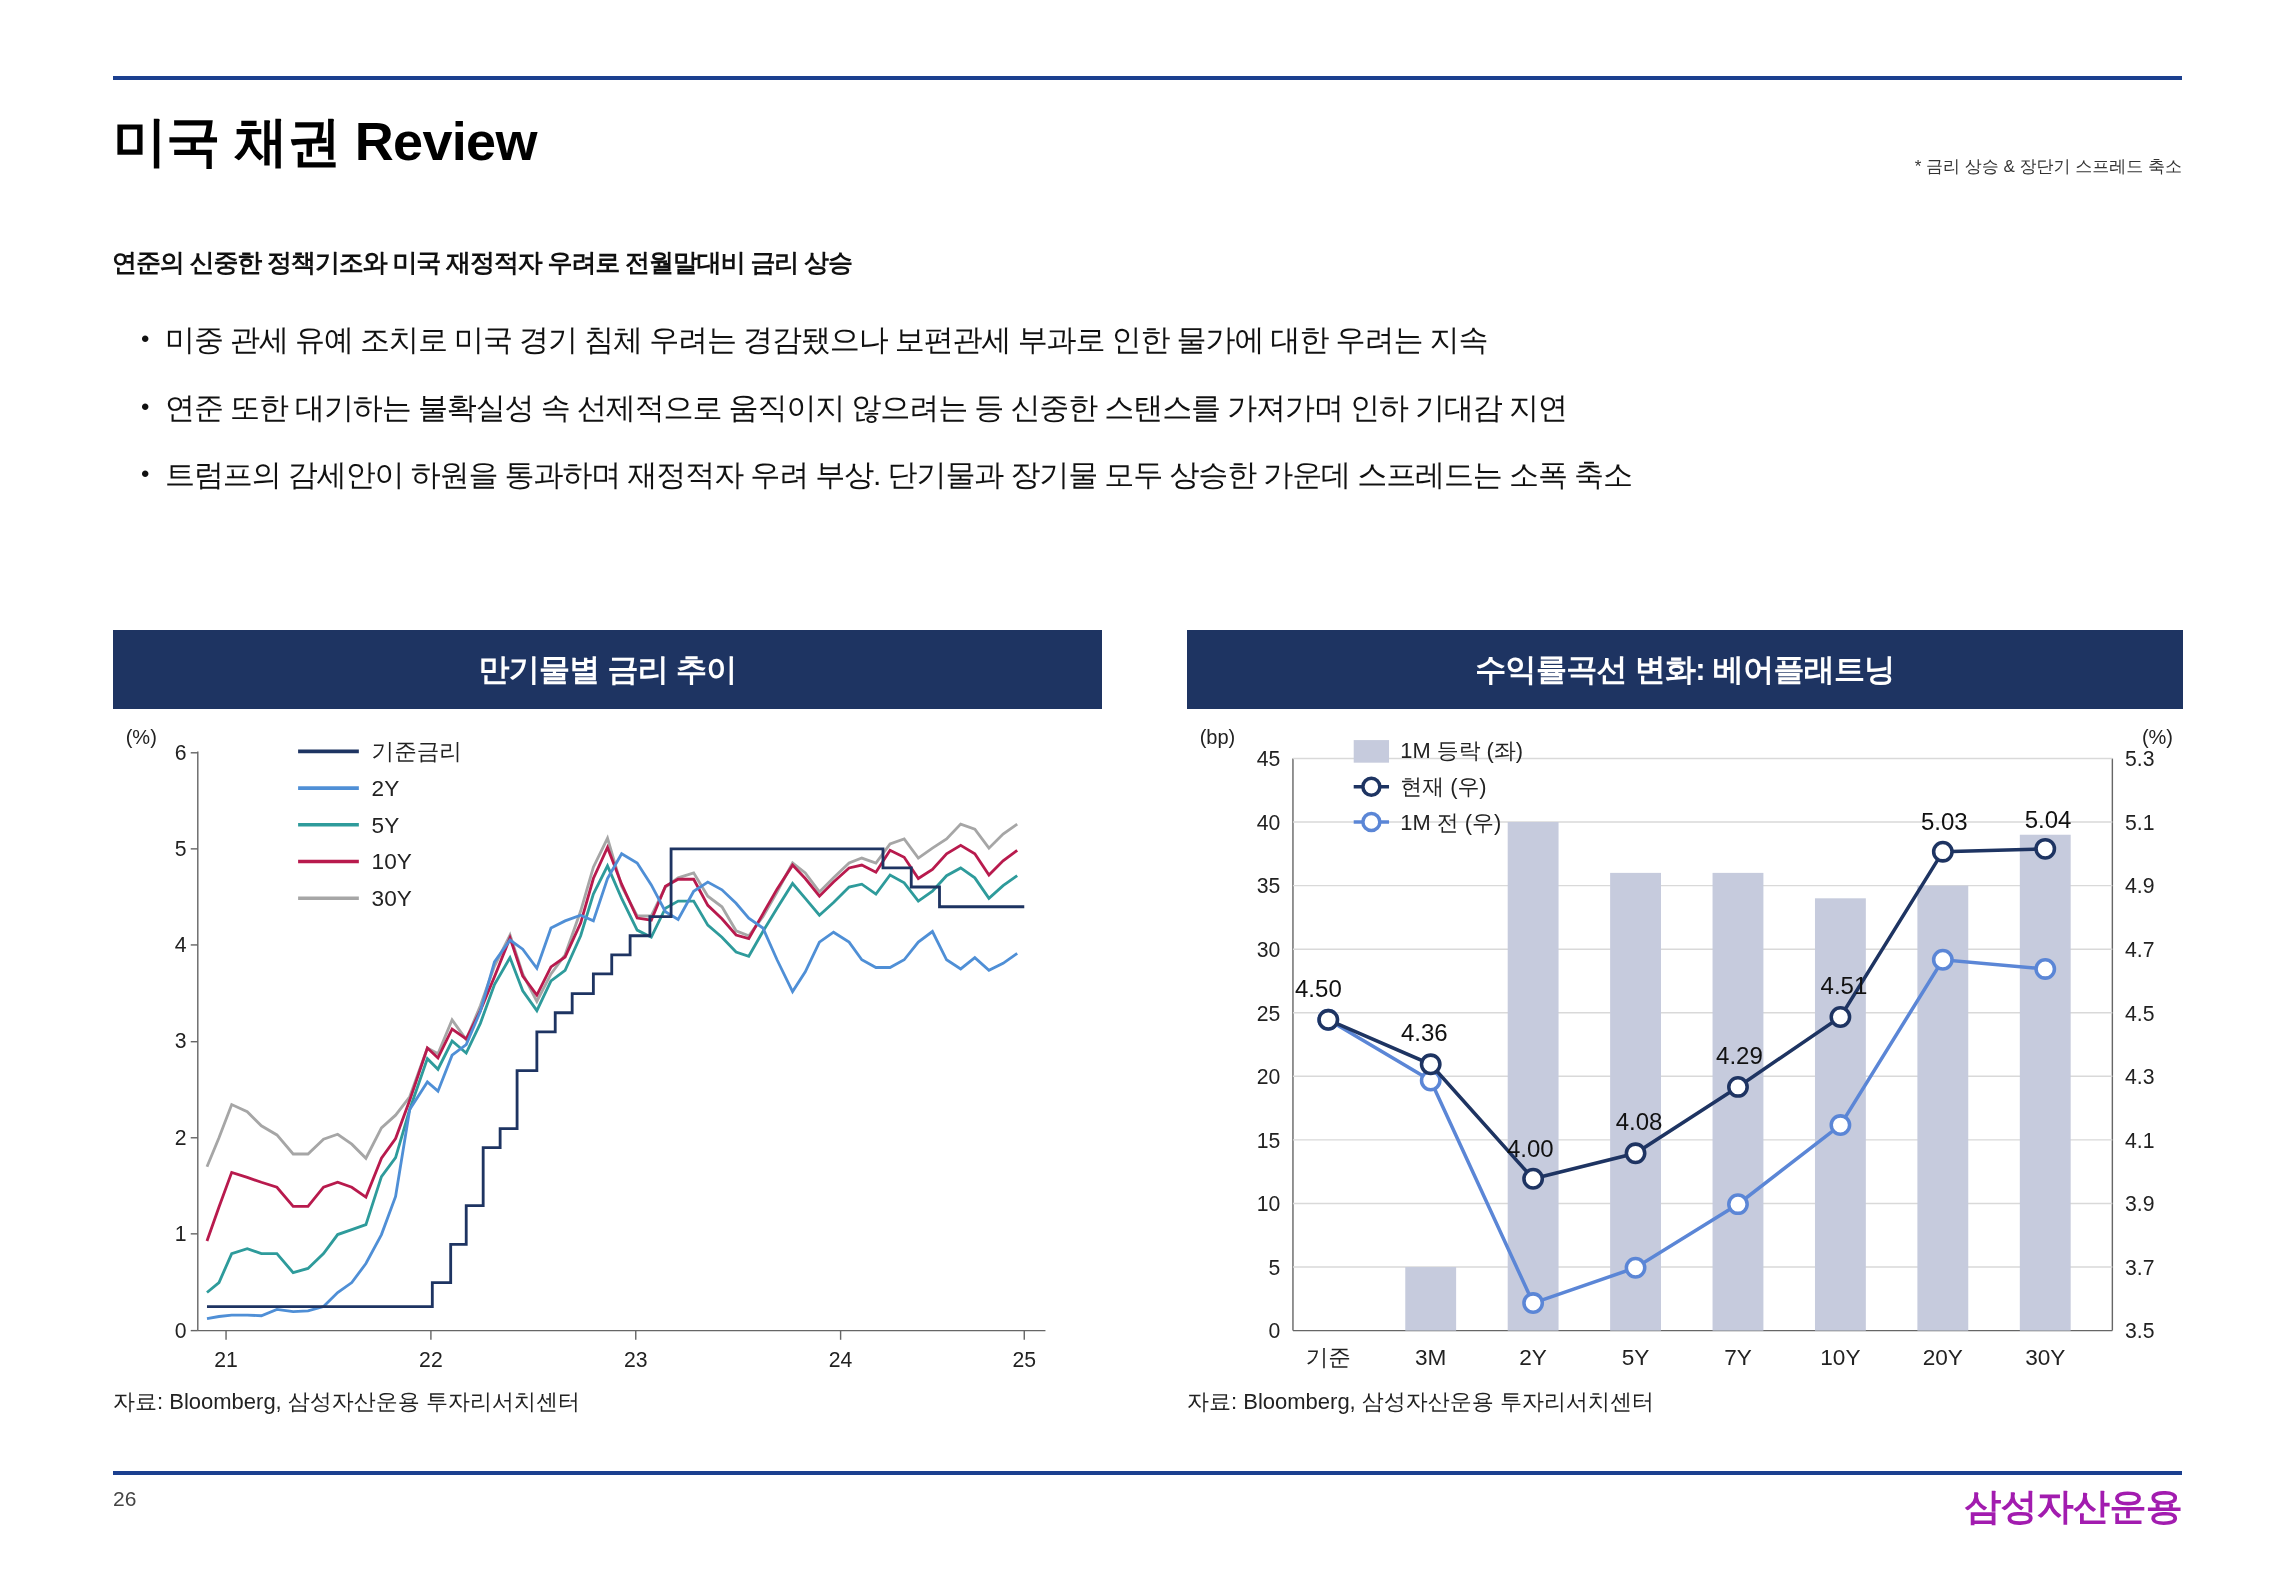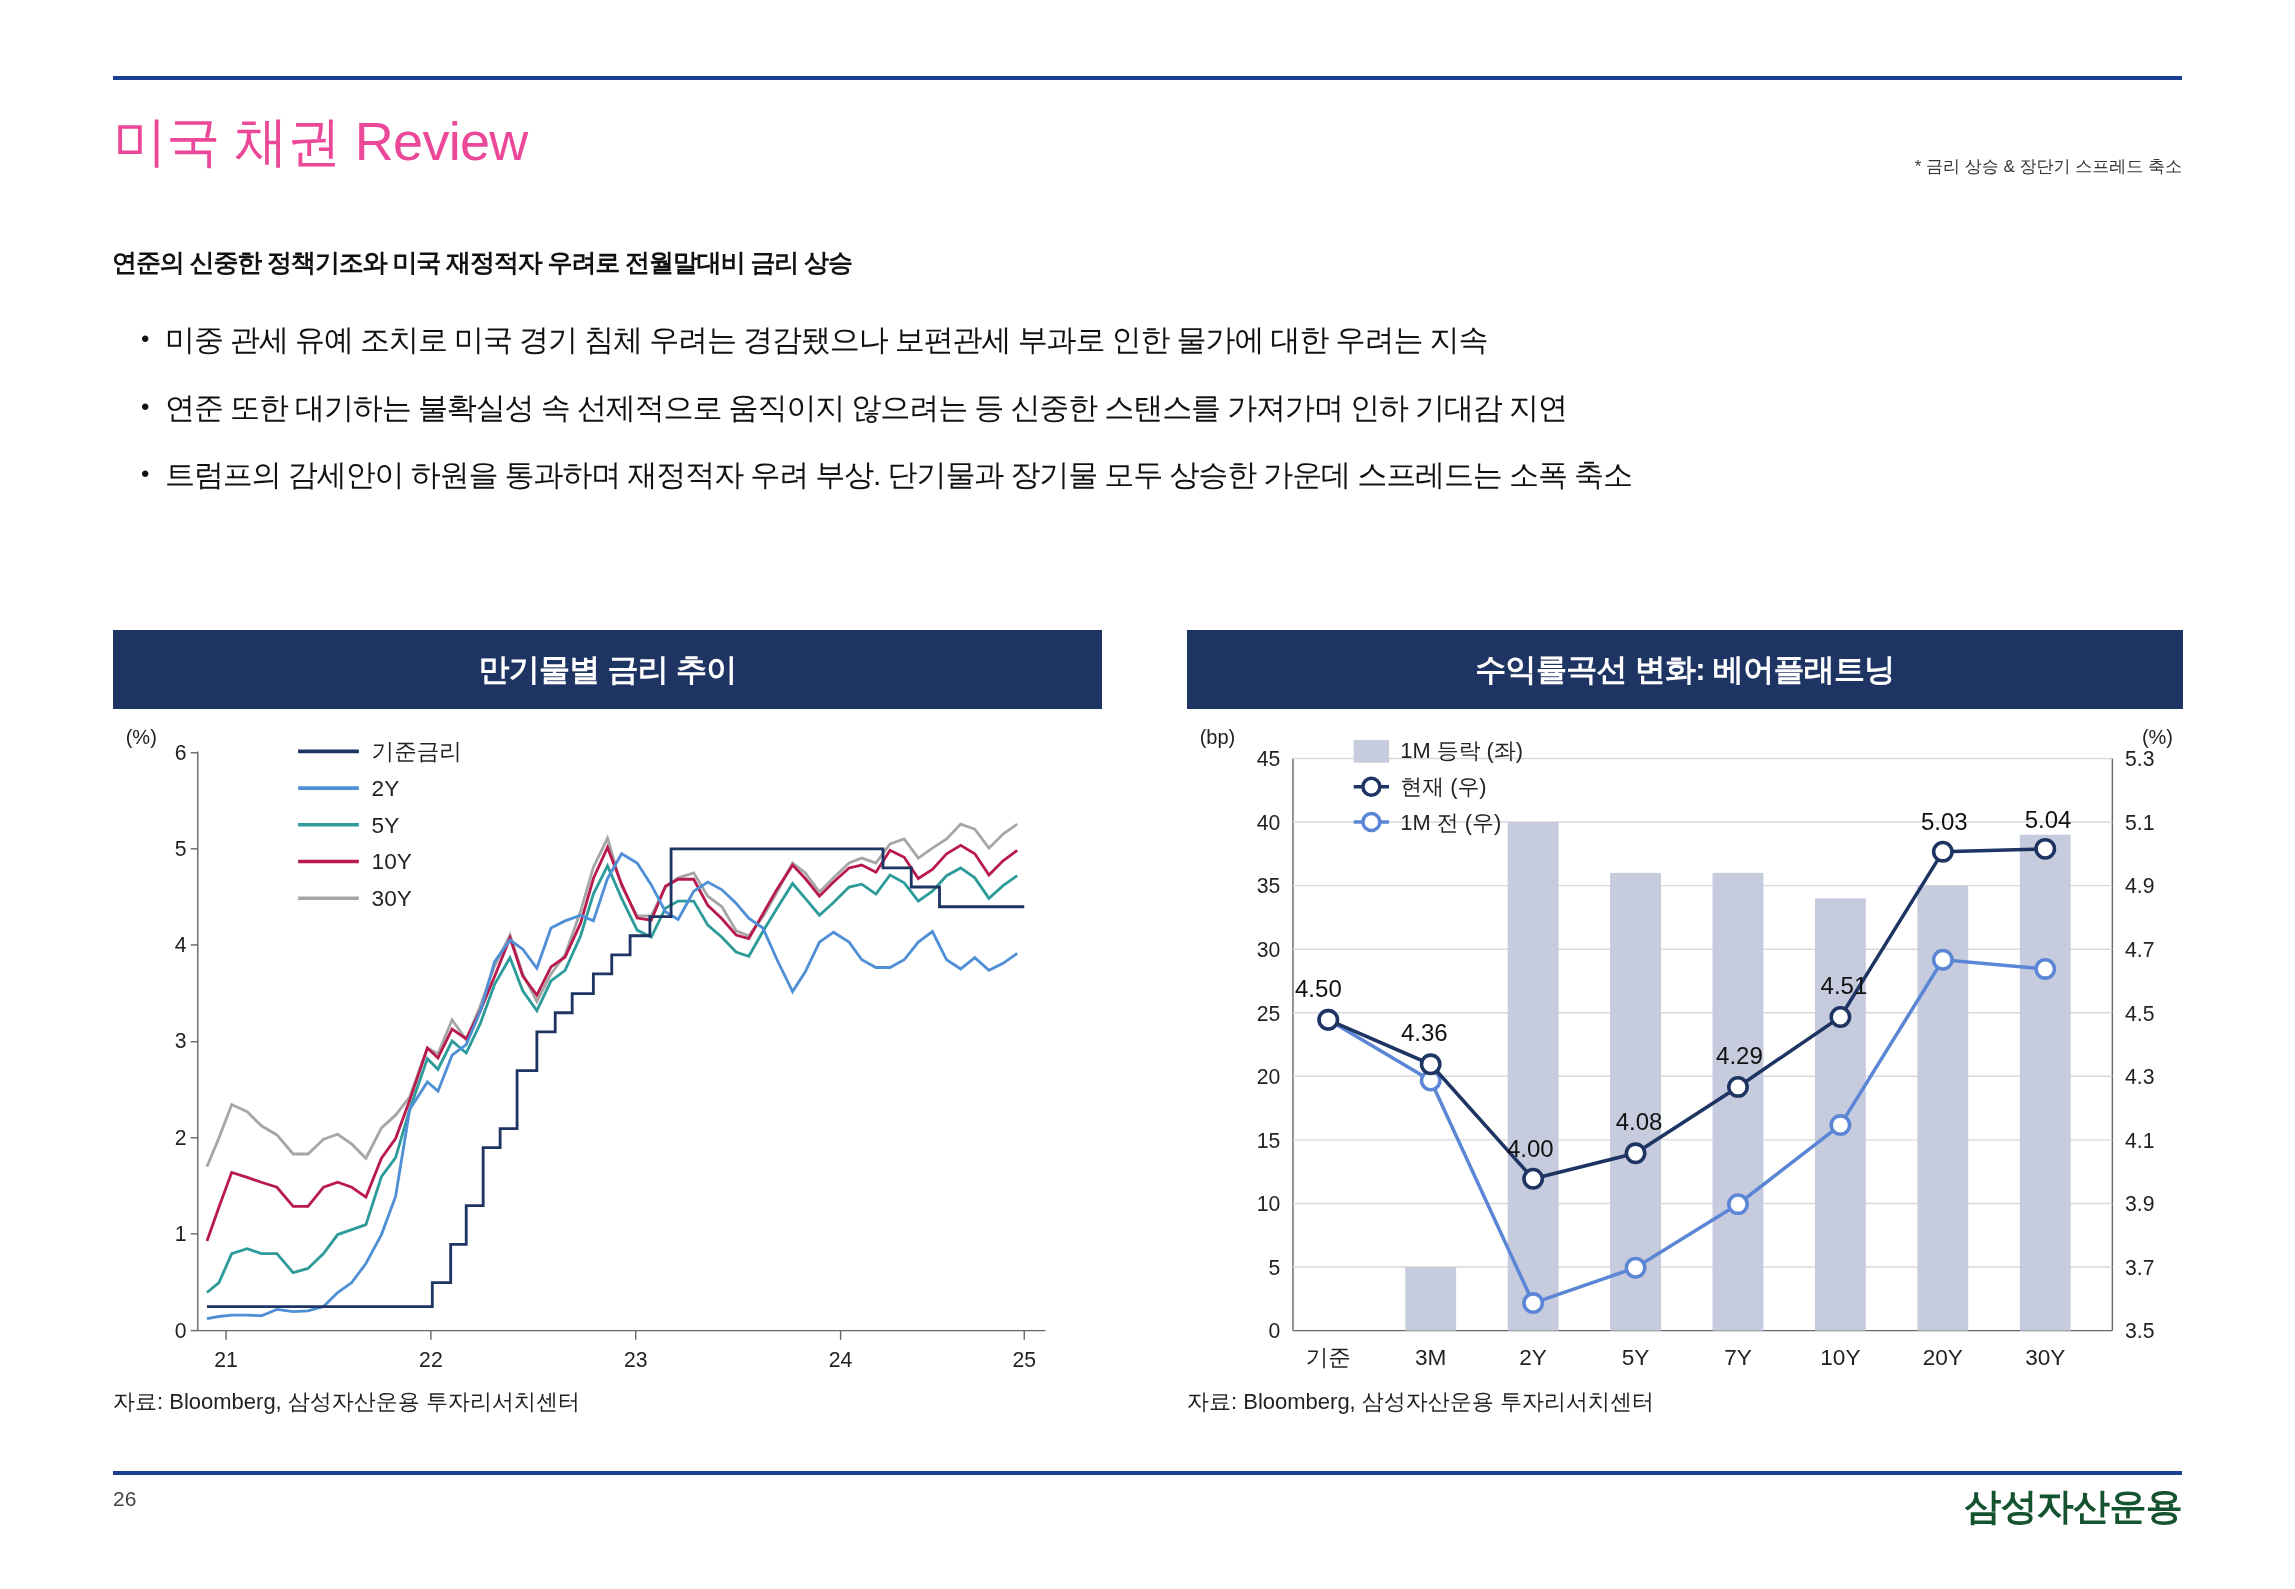--- a/index.html
+++ b/index.html
@@ -13,21 +13,21 @@
   }
   .page{position:absolute;inset:0;}
 
   
   .top-rule{
     position:absolute;left:113px;top:76px;width:2069px;height:4.2px;
     background:#1b3f8f;
   }
   .title{
     position:absolute;left:113px;top:106px;
-    font-size:54px;font-weight:400;color:#ec4899;letter-spacing:-0.7px;
+    font-size:54px;font-weight:700;color:#000000;letter-spacing:-0.7px;
   }
   .subtitle-right{
     position:absolute;right:113px;top:138px;
     text-align:right;
   }
   .subtitle-main{
     font-size:35px;font-weight:700;color:#111;letter-spacing:-0.7px;
     border-bottom:2.8px solid #111;padding-bottom:4.2px;display:inline-block;
   }
   .subtitle-sub{
@@ -65,21 +65,21 @@
   
   .axis-label{position:absolute;font-size:20px;color:#222;}
   svg{display:block;}
 
   
   .footer-rule{
     position:absolute;left:113px;top:1471px;width:2069px;height:3.5px;background:#1b3f8f;
   }
   .pagenum{position:absolute;left:113px;top:1487px;font-size:21px;color:#444;}
   .brand{
-    position:absolute;right:113px;top:1482px;font-size:37px;font-weight:700;color:#14532d;letter-spacing:-0.7px;text-align:right;
+    position:absolute;right:113px;top:1482px;font-size:37px;font-weight:700;color:#a21caf;letter-spacing:-0.7px;text-align:right;
   }
 </style>
 </head>
 <body>
 
 <div class="page">
 
   <div class="top-rule"></div>
 
   <div class="title">미국 채권 Review</div>

